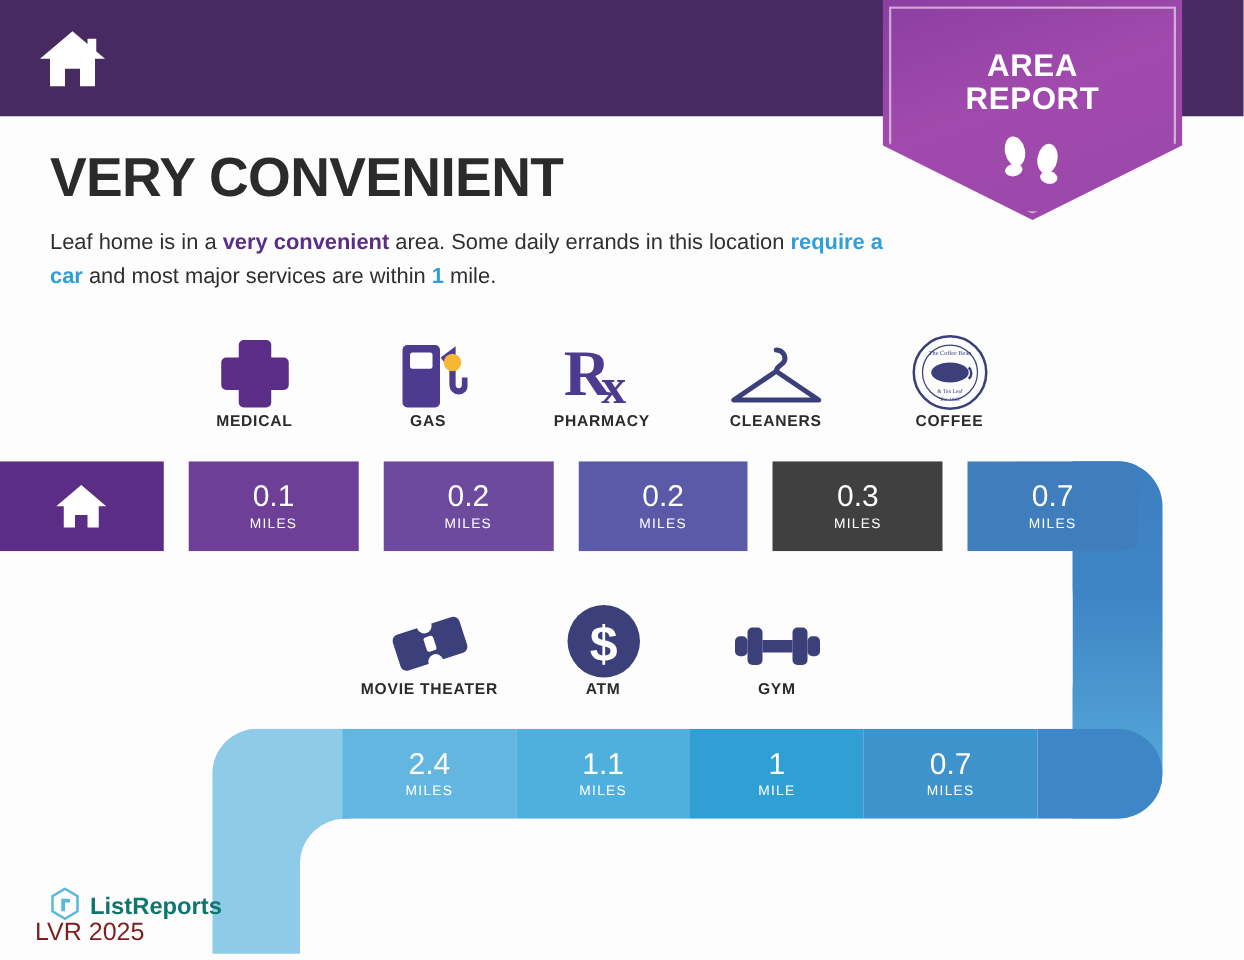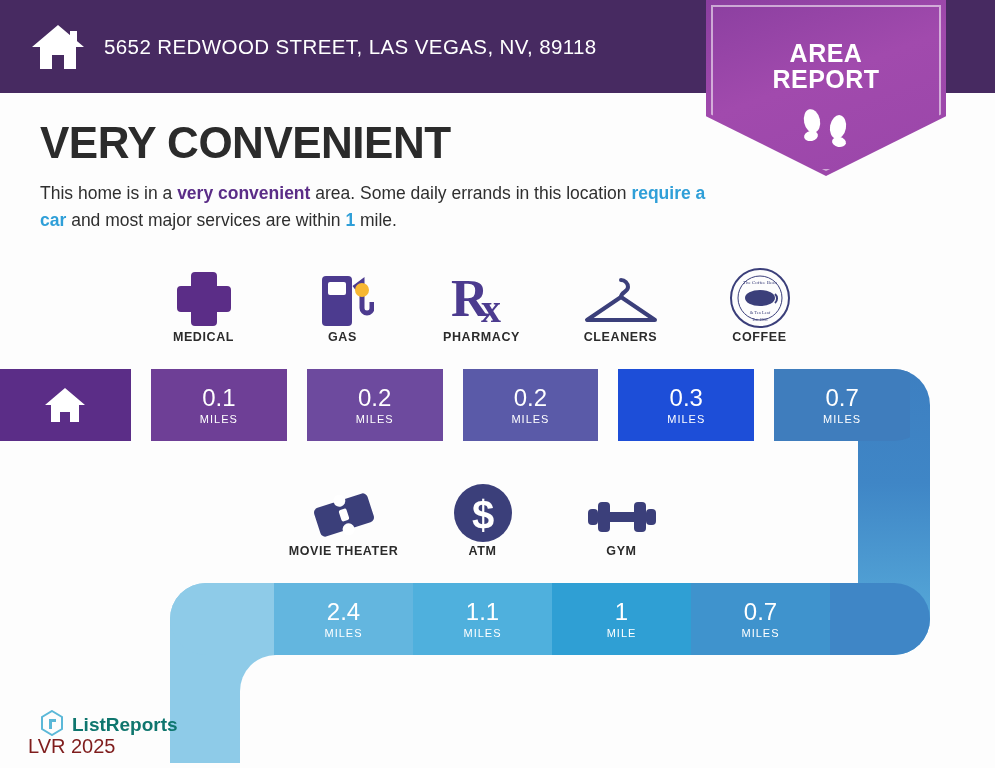--- a/index.html
+++ b/index.html
@@ -182,41 +182,40 @@
 
 <div class="page">
 
   <div class="header">
     <div class="header-home">
       <svg width="56" height="52" viewBox="0 0 56 52">
         <path d="M28 4 L54 26 L46 26 L46 48 L34 48 L34 34 L22 34 L22 48 L10 48 L10 26 L2 26 Z" fill="#ffffff"></path>
         <rect x="40" y="10" width="7" height="10" fill="#ffffff"></rect>
       </svg>
     </div>
-    <div class="header-address">5652 REDWOOD STREET, LAS VEGAS, NV, 89118</div>
   </div>
 
   <div class="badge">
     <div class="badge-line1">AREA</div>
     <div class="badge-line2">REPORT</div>
     <div class="badge-feet">
       <svg width="64" height="44" viewBox="0 0 64 44">
         <ellipse cx="18" cy="16" rx="8" ry="12" fill="#ffffff" transform="rotate(-12 18 16)"></ellipse>
         <ellipse cx="17" cy="31" rx="7" ry="5" fill="#ffffff" transform="rotate(-12 17 31)"></ellipse>
         <ellipse cx="44" cy="22" rx="8" ry="12" fill="#ffffff" transform="rotate(10 44 22)"></ellipse>
         <ellipse cx="45" cy="37" rx="7" ry="5" fill="#ffffff" transform="rotate(10 45 37)"></ellipse>
       </svg>
     </div>
   </div>
   <div class="badge-inner"></div>
 
   <div class="headline">VERY CONVENIENT</div>
 
   <div class="subtext">
-    <span>This home is in a </span><span class="hl-purple">very convenient</span><span> area. Some daily errands in this location </span><span class="hl-blue">require a car</span><span> and most major services are within </span><span class="hl-blue-b">1</span><span> mile.</span>
+    <span>Leaf home is in a </span><span class="hl-purple">very convenient</span><span> area. Some daily errands in this location </span><span class="hl-blue">require a car</span><span> and most major services are within </span><span class="hl-blue-b">1</span><span> mile.</span>
   </div>
 
   <div class="icon-row" id="icon-row-1">
     <div class="icon-cell">
       <div class="icon-art">
         <svg width="62" height="62" viewBox="0 0 62 62">
           <path d="M22 4 h18 a4 4 0 0 1 4 4 v10 h10 a4 4 0 0 1 4 4 v18 a4 4 0 0 1 -4 4 h-10 v10 a4 4 0 0 1 -4 4 h-18 a4 4 0 0 1 -4 -4 v-10 h-10 a4 4 0 0 1 -4 -4 v-18 a4 4 0 0 1 4 -4 h10 v-10 a4 4 0 0 1 4 -4 z" fill="#5b2d87"></path>
         </svg>
       </div>
       <div class="icon-label">MEDICAL</div>
@@ -280,21 +279,21 @@
       <div class="bar-unit">MILES</div>
     </div>
     <div class="bar-cell" style="background:#6d4a9e">
       <div class="bar-val">0.2</div>
       <div class="bar-unit">MILES</div>
     </div>
     <div class="bar-cell" style="background:#5a5aa8">
       <div class="bar-val">0.2</div>
       <div class="bar-unit">MILES</div>
     </div>
-    <div class="bar-cell" style="background:#1d4ed8">
+    <div class="bar-cell" style="background:#404040">
       <div class="bar-val">0.3</div>
       <div class="bar-unit">MILES</div>
     </div>
     <div class="bar-cell" style="background:#3f7dbd">
       <div class="bar-val">0.7</div>
       <div class="bar-unit">MILES</div>
     </div>
     <div class="bar-spacer" style="background:#3f86c6"></div>
   </div>
 

